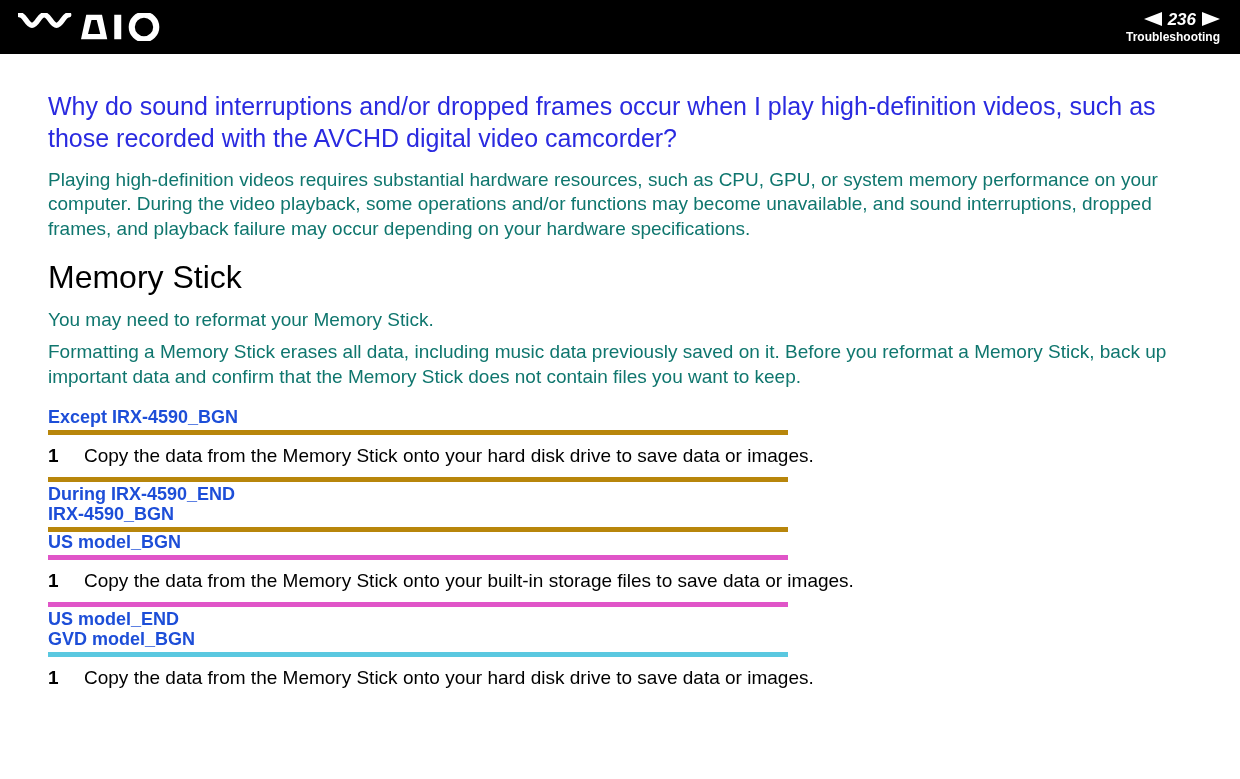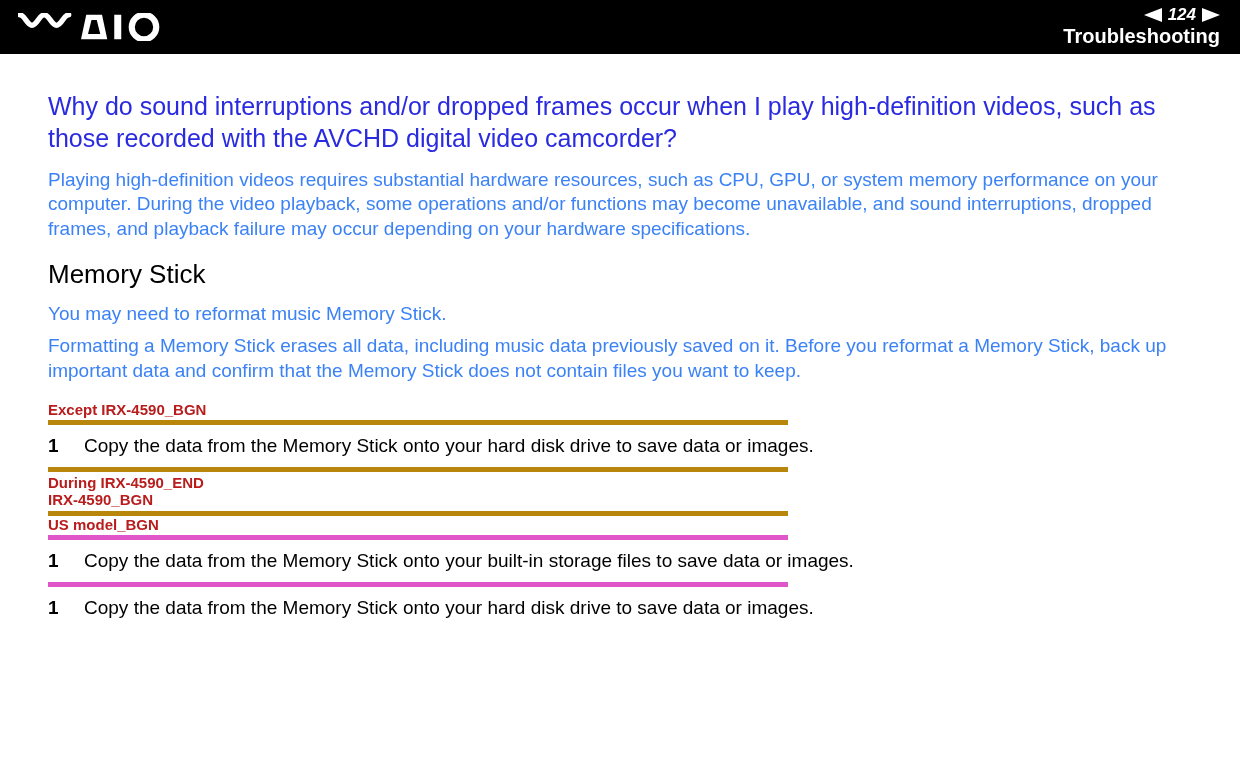--- a/index.html
+++ b/index.html
@@ -42,49 +42,49 @@
     }
     .arrow-left, .arrow-right {
       width: 0; height: 0;
       border-top: 7px solid transparent;
       border-bottom: 7px solid transparent;
     }
     .arrow-left { border-right: 18px solid #fff; }
     .arrow-right { border-left: 18px solid #fff; }
     .header-title {
       font-weight: bold;
-      font-size: 20px;
+      font-size: 12px;
     }
     .content {
       padding: 36px 20px 0 48px;
     }
     .question {
       color: #2a2ae0;
       font-size: 25px;
       line-height: 1.28;
       margin-bottom: 14px;
       font-weight: 400;
     }
     .body-text {
       font-size: 19px;
       line-height: 1.28;
-      color: #3b82f6;
+      color: #0f766e;
       margin-bottom: 18px;
     }
     .section-title {
-      font-size: 26px;
+      font-size: 32px;
       font-weight: 400;
       color: #000;
       margin-bottom: 12px;
       margin-top: 2px;
     }
     .marker-label {
-      font-size: 15px;
+      font-size: 18px;
       font-weight: bold;
-      color: #b91c1c;
+      color: #1d4ed8;
       line-height: 1.15;
     }
     .marker-bar {
       height: 5px;
       width: 740px;
       margin-top: 2px;
     }
     .bar-olive { background: #b8860b; }
     .bar-pink { background: #e055c8; }
     .bar-cyan { background: #5ac8e0; }
@@ -108,35 +108,35 @@
       <path d="M2 4 Q12 28 22 4 L27 4 Q32 28 42 4 Q52 28 62 4 L57 4 Q52 20 47 4 Z" fill="none"></path>
       <path d="M2 2 C 8 2, 10 14, 16 14 C 22 14, 24 2, 30 2 C 36 2, 38 14, 44 14 C 50 14, 52 2, 58 2" stroke="#fff" stroke-width="6" fill="none" stroke-linecap="round"></path>
       <path d="M78 2 L72 30 L102 30 L96 2 Z M84 8 L90 8 L94 24 L80 24 Z" fill="#fff"></path>
       <rect x="110" y="2" width="8" height="28" fill="#fff"></rect>
       <circle cx="144" cy="16" r="14" fill="none" stroke="#fff" stroke-width="7"></circle>
     </svg>
   </div>
   <div class="header-right">
     <div class="page-nav">
       <span class="arrow-left"></span>
-      <span>124</span>
+      <span>236</span>
       <span class="arrow-right"></span>
     </div>
     <div class="header-title">Troubleshooting</div>
   </div>
 </div>
 
 <div class="content">
 
   <div class="question">Why do sound interruptions and/or dropped frames occur when I play high-definition videos, such as those recorded with the AVCHD digital video camcorder?</div>
   <div class="body-text">Playing high-definition videos requires substantial hardware resources, such as CPU, GPU, or system memory performance on your computer. During the video playback, some operations and/or functions may become unavailable, and sound interruptions, dropped frames, and playback failure may occur depending on your hardware specifications.</div>
 
   <div class="section-title">Memory Stick</div>
 
-  <div class="body-text" style="margin-bottom:8px">You may need to reformat music Memory Stick.</div>
+  <div class="body-text" style="margin-bottom:8px">You may need to reformat your Memory Stick.</div>
   <div class="body-text" style="">Formatting a Memory Stick erases all data, including music data previously saved on it. Before you reformat a Memory Stick, back up important data and confirm that the Memory Stick does not contain files you want to keep.</div>
 
   <div class="marker-group">
     <span class="marker-label">Except IRX-4590_BGN</span>
     <div class="marker-bar bar-olive"></div>
   </div>
 
   <div class="step-row">
     <span class="step-num">1</span>
     <span>Copy the data from the Memory Stick onto your hard disk drive to save data or images.</span>
@@ -150,19 +150,24 @@
     <span class="marker-label" style="margin-top:0">US model_BGN</span>
     <div class="marker-bar bar-pink"></div>
   </div>
 
   <div class="step-row">
     <span class="step-num">1</span>
     <span>Copy the data from the Memory Stick onto your built-in storage files to save data or images.</span>
   </div>
 
   <div class="marker-bar bar-pink"></div>
+  <div class="marker-group" style="margin-top:2px">
+    <span class="marker-label">US model_END</span>
+    <span class="marker-label">GVD model_BGN</span>
+    <div class="marker-bar bar-cyan"></div>
+  </div>
 
   <div class="step-row">
     <span class="step-num">1</span>
     <span>Copy the data from the Memory Stick onto your hard disk drive to save data or images.</span>
   </div>
 
 </div>
 
 </body></html>

